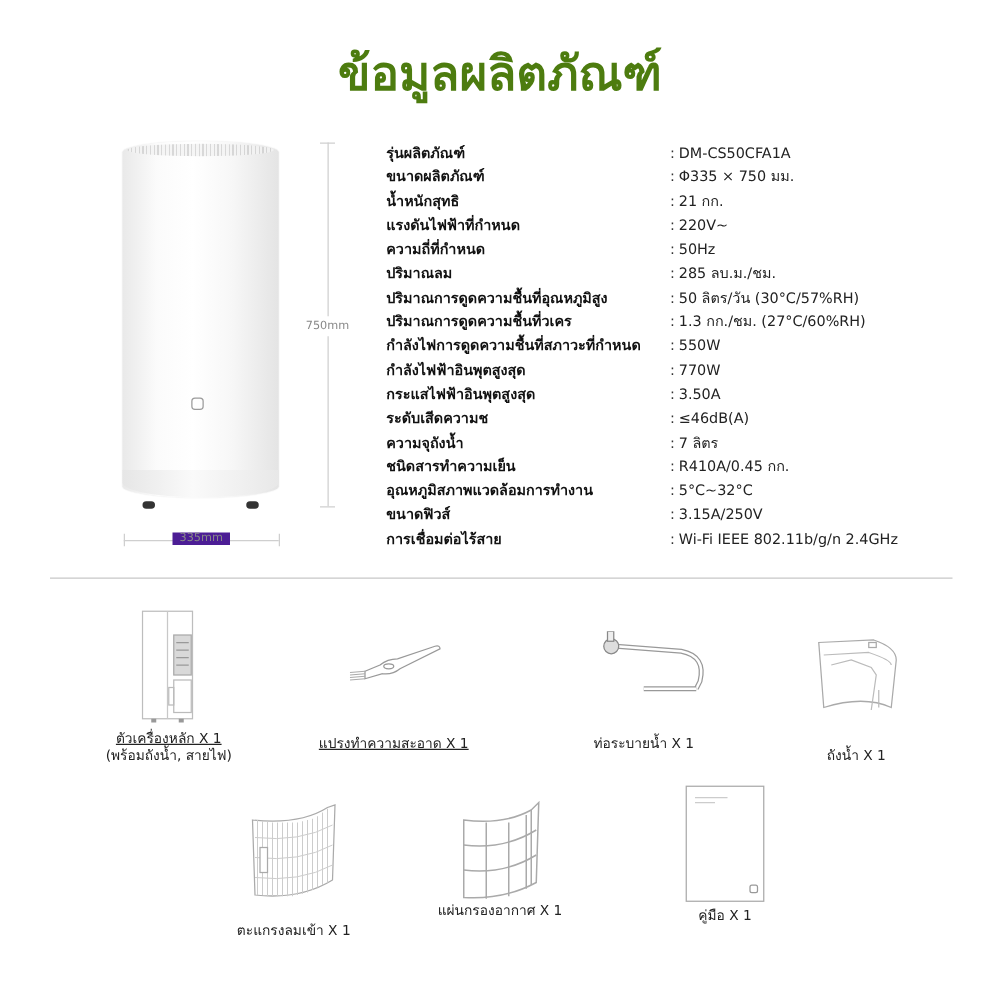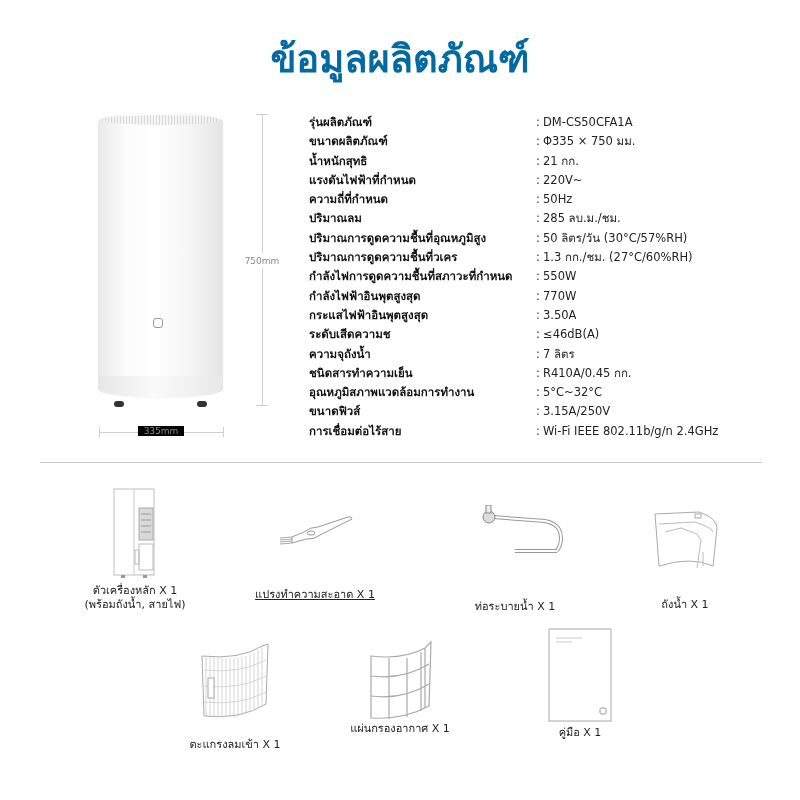--- a/index.html
+++ b/index.html
@@ -1,19 +1,19 @@
 <!DOCTYPE html>
 <html><head>
 <meta charset="utf-8">
 <style>
   html, body { margin:0; padding:0; background:#ffffff; }
   body { width:800px; height:800px; position:relative; overflow:hidden;
          font-family:"DejaVu Sans","Liberation Sans",sans-serif; color:#1a1a1a; }
   .title { position:absolute; left:0; top:28px; width:800px; text-align:center;
-           font-size:38px; font-weight:bold; color:#0369a1; letter-spacing:0px; }
+           font-size:38px; font-weight:bold; color:#4d7c0f; letter-spacing:0px; }
 
   
   .product { position:absolute; left:98px; top:113px; width:125px; height:290px; }
   .cyl { position:absolute; left:0; top:0; width:125px; height:285px;
          background:linear-gradient(90deg,#e9e9e9 0%,#fbfbfb 22%,#ffffff 45%,#f7f7f7 70%,#e4e4e4 100%);
          border-radius:62px / 9px; box-shadow:0 0 1px #d8d8d8; }
   .cyl-top { position:absolute; left:4px; top:2px; width:117px; height:10px; border-radius:50%;
              background:repeating-linear-gradient(90deg,#cfcfcf 0 1px,#f3f3f3 1px 3px); opacity:.8; }
   .cyl-bottom { position:absolute; left:0; bottom:0; width:125px; height:22px;
                 border-radius:0 0 62px 62px / 0 0 12px 12px;
@@ -22,21 +22,21 @@
   .foot.l { left:16px; } .foot.r { right:16px; }
   .logo { position:absolute; left:55px; top:205px; width:10px; height:10px;
           border:1.5px solid #9a9a9a; border-radius:3px; box-sizing:border-box; }
 
   .dim-v { position:absolute; left:262px; top:114px; width:1px; height:291px; background:#cfcfcf; }
   .dim-v-cap { position:absolute; left:256px; width:12px; height:1px; background:#cfcfcf; }
   .dim-v-label { position:absolute; left:240px; top:253px; width:44px; background:#fff;
                  font-size:9px; color:#888; text-align:center; padding:3px 0; }
   .dim-h { position:absolute; left:99px; top:432px; width:124px; height:1px; background:#cfcfcf; }
   .dim-h-cap { position:absolute; top:427px; width:1px; height:10px; background:#cfcfcf; }
-  .dim-h-label { position:absolute; left:138px; top:426px; width:46px; background:#000000;
+  .dim-h-label { position:absolute; left:138px; top:426px; width:46px; background:#4c1d95;
                  font-size:9px; color:#888; text-align:center; }
 
   
   .specs { position:absolute; left:309px; top:113px; }
   .spec-row { position:relative; height:19.3px; font-size:11.5px; line-height:19px; white-space:nowrap; }
   .spec-label { position:absolute; left:0; font-weight:bold; color:#111; }
   .spec-sep { position:absolute; left:227px; color:#333; }
   .spec-value { position:absolute; left:234px; color:#222; }
 
   .divider { position:absolute; left:40px; top:462px; width:722px; height:1px; background:#c8c8c8; }
@@ -171,21 +171,21 @@
       <line x1="28" y1="26" x2="38" y2="26" stroke="#999"></line>
         <line x1="28" y1="32" x2="38" y2="32" stroke="#999"></line>
       <line x1="28" y1="38" x2="38" y2="38" stroke="#999"></line>
         <line x1="28" y1="44" x2="38" y2="44" stroke="#999"></line>
       <rect x="26" y="56" width="14" height="26" fill="none" stroke="#bbb"></rect>
       <rect x="22" y="62" width="4" height="14" fill="none" stroke="#bbb"></rect>
       <rect x="8" y="87" width="4" height="3" fill="#999"></rect>
         <rect x="30" y="87" width="4" height="3" fill="#999"></rect>
     </svg>
   </div>
-  <div class="acc-label" style="margin-top:4px;">ตัวเครื่องหลัก X 1</div>
+  <div class="acc-label" style="margin-top:4px;text-decoration:underline;">ตัวเครื่องหลัก X 1</div>
   <div class="acc-label">(พร้อมถังน้ำ, สายไฟ)</div>
 </div>
 
 <div class="acc" style="left:240px; top:505px; width:150px;">
   <div class="acc-img" style="width:90px; height:45px;">
     <svg width="90" height="45" viewBox="0 0 90 45">
       <path d="M22 32 L34 27 Q40 22 48 22 L78 12 Q82 11 82 14 L50 30 Q44 35 36 34 L22 38 Z" fill="#fff" stroke="#999" stroke-width="1"></path>
       <ellipse cx="41" cy="28" rx="4" ry="2" fill="none" stroke="#999"></ellipse>
       <g stroke="#aaa" stroke-width="1">
         <line x1="10" y1="33" x2="22" y2="32"></line>
@@ -202,21 +202,21 @@
   <div class="acc-img" style="width:100px; height:50px;">
     <svg width="100" height="50" viewBox="0 0 100 50">
       <path d="M28 12 L80 16 Q100 20 95 40 L92 46" fill="none" stroke="#999" stroke-width="4"></path>
       <path d="M28 12 L80 16 Q100 20 95 40 L92 46" fill="none" stroke="#fff" stroke-width="2"></path>
       <path d="M92 46 L50 46" fill="none" stroke="#999" stroke-width="4"></path>
       <path d="M92 46 L50 46" fill="none" stroke="#fff" stroke-width="2"></path>
       <circle cx="24" cy="12" r="6" fill="#ddd" stroke="#888"></circle>
       <rect x="21" y="0" width="5" height="8" fill="#eee" stroke="#888"></rect>
     </svg>
   </div>
-  <div class="acc-label" style="margin-top:45px;">ท่อระบายน้ำ X 1</div>
+  <div class="acc-label" style="margin-top:33px;">ท่อระบายน้ำ X 1</div>
 </div>
 
 <div class="acc" style="left:620px; top:508px; width:130px;">
   <div class="acc-img" style="width:68px; height:68px;">
     <svg width="68" height="68" viewBox="0 0 68 68">
       <path d="M4 6 L48 4 Q66 10 66 20 L62 58 Q40 48 8 58 Z" fill="#fff" stroke="#aaa"></path>
       <path d="M8 16 L44 14 Q62 20 62 24" fill="none" stroke="#bbb"></path>
       <path d="M14 24 L30 20 L46 26 L50 32 L46 60" fill="none" stroke="#bbb"></path>
       <line x1="52" y1="44" x2="52" y2="58" stroke="#bbb"></line>
       <rect x="44" y="6" width="6" height="4" fill="none" stroke="#aaa"></rect>

